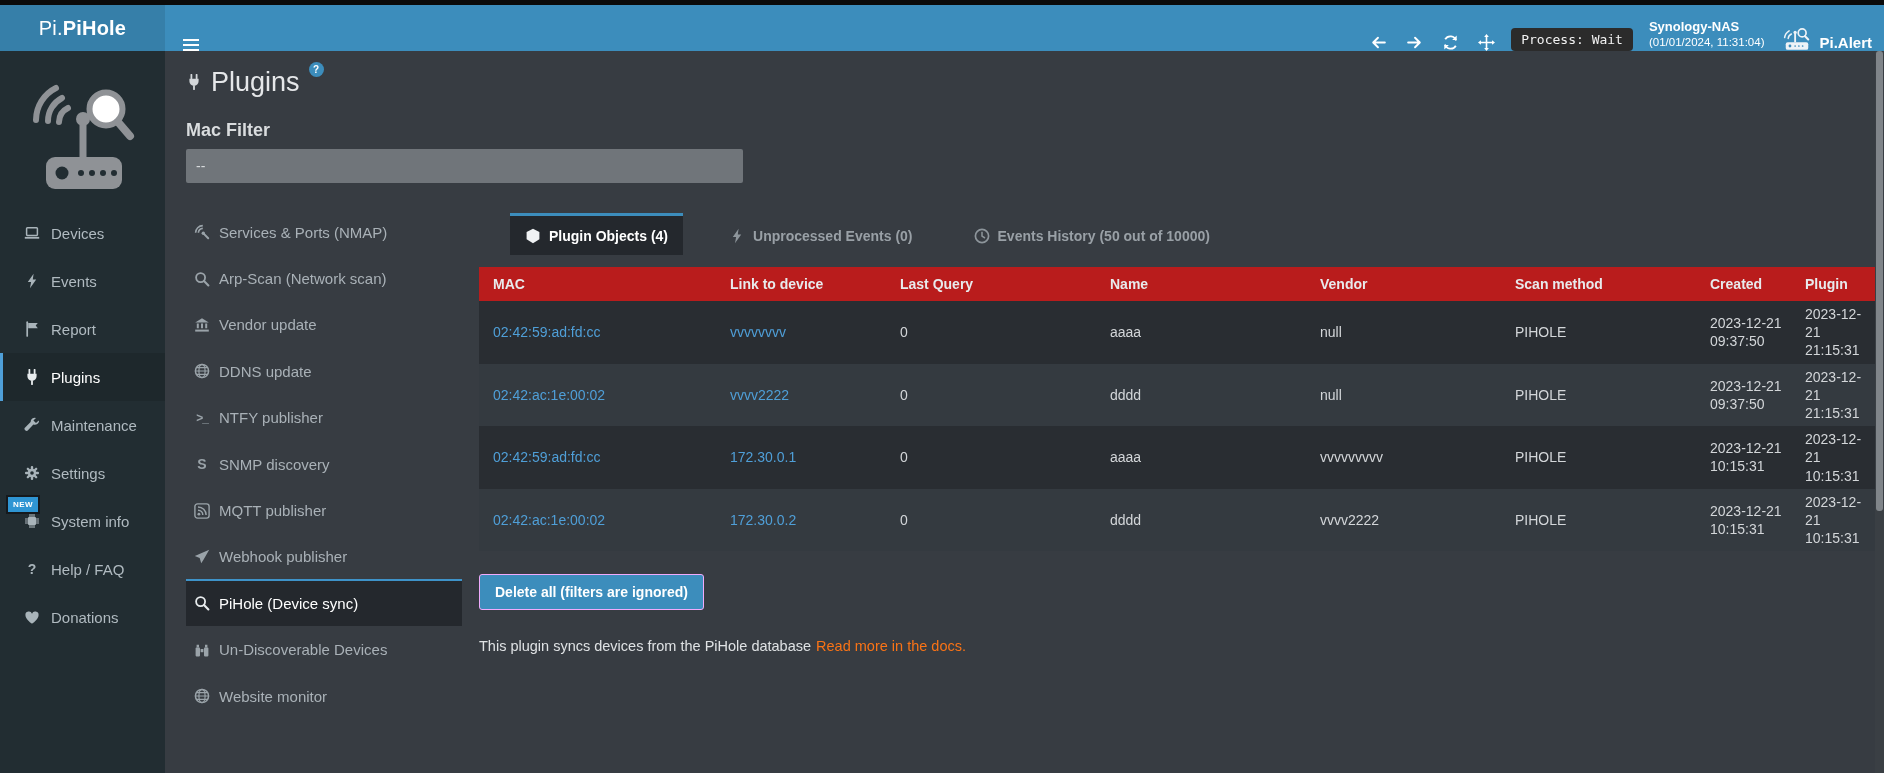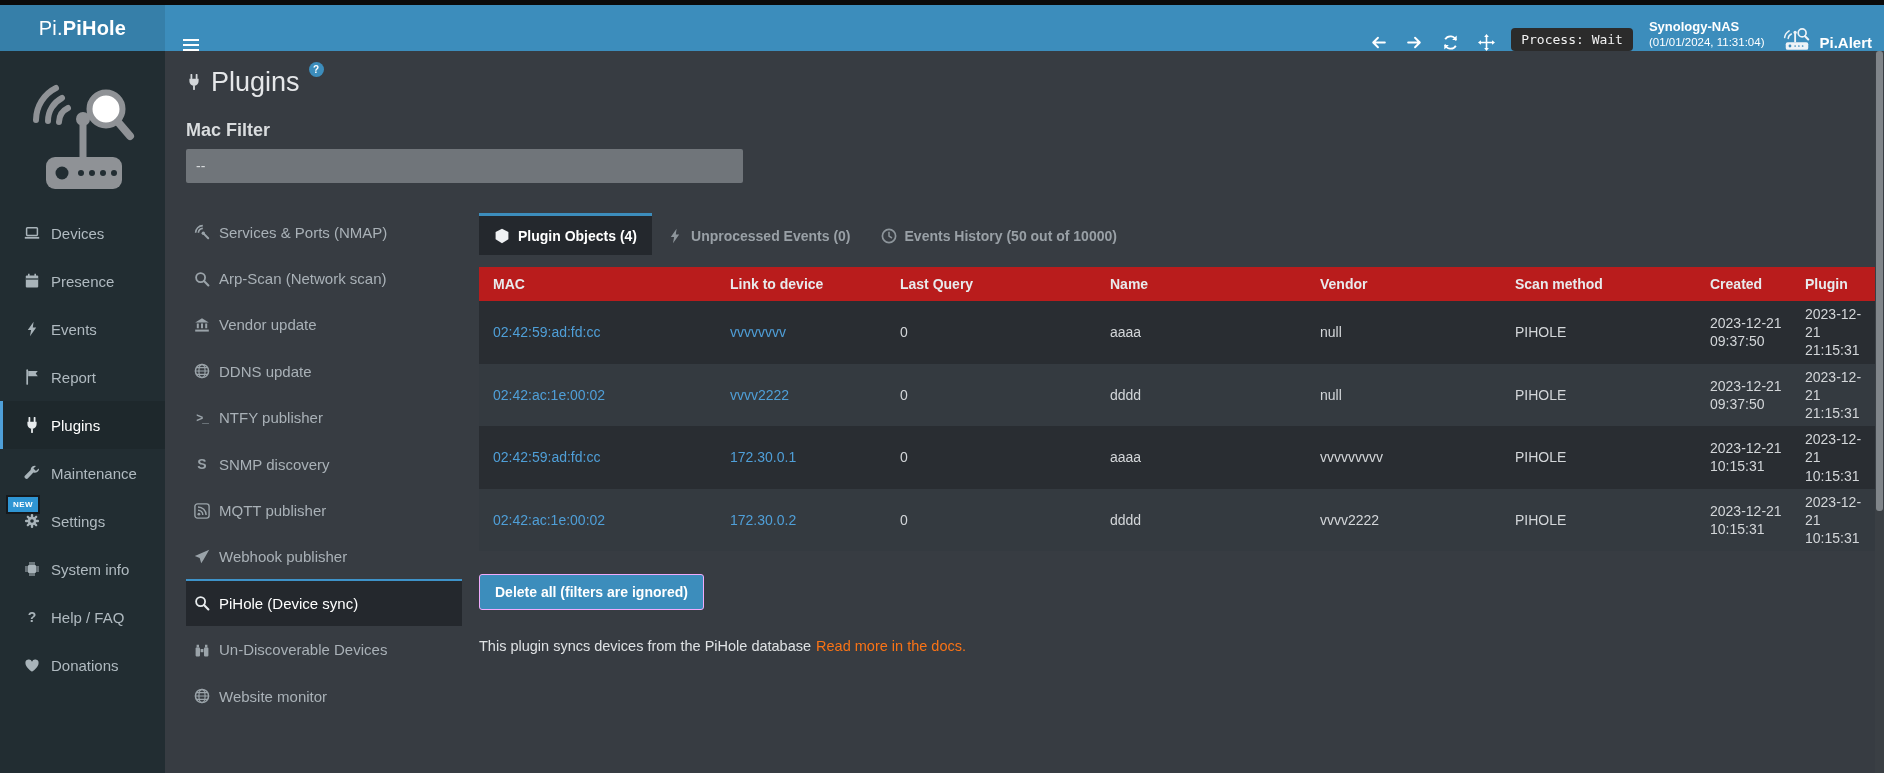--- a/index.html
+++ b/index.html
@@ -51,21 +51,21 @@
   
   .plugin-nav { width:276px; flex:0 0 276px; }
   .pnav-item { height:46.4px; display:flex; align-items:center; gap:9px; padding-left:8px; font-size:15px; color:#a9b1b7; cursor:pointer; border-top:2px solid transparent; }
   .pnav-item .icon { color:#9aa3a9; }
   .pnav-item.active { background:#24282d; border-top-color:#3e93c9; color:#fff; }
   .pnav-item.active .icon { color:#e8ecee; }
 
   
   .panel { flex:1; margin-left:17px; }
   .tabs { display:flex; margin-top:5px; }
-  .tab { height:42px; display:flex; align-items:center; gap:8px; padding:0 15px; font-size:14px; font-weight:600; color:#99a0a6; cursor:pointer; border-top:3px solid transparent; }
+  .tab { height:42px; display:flex; align-items:flex-start; gap:8px; padding:12px 15px; font-size:14px; font-weight:600; color:#99a0a6; cursor:pointer; border-top:3px solid transparent;margin-left:31px; }
   .tab .icon { color:#8d959b; }
   .tab.active { background:#24282d; border-top-color:var(--accent,#3c8dbc); color:#fff; }
   .tab.active .icon { color:#f0f2f4; }
 
   table.objects { margin-top:12px; border-collapse:collapse; table-layout:fixed; width:1401px; }
   table.objects th { height:34px; background:#b91c1c; text-align:left; font-size:14px; font-weight:700; color:#e8eaec; padding:0 6px 0 14px; }
   table.objects td { height:52px; font-size:14px; color:#d3d6d9; padding:4px 6px 4px 14px; vertical-align:middle; line-height:1.3; }
   tr.row-odd td { background:#292d32; }
   tr.row-even td { background:#343a40; }
   a.cell-link { color:#4f9fd8; text-decoration:none; cursor:pointer; }
@@ -177,30 +177,20 @@
       </div>
       <nav id="side-menu">
           <div class="side-item">
             <span class="icon">
               <svg viewBox="0 0 16 16" aria-hidden="true">
                 <rect x="2.6" y="2.8" width="10.8" height="7.6" rx="0.8" fill="none" stroke="currentColor" stroke-width="1.5"></rect>
                 <path d="M0.8 12.8h14.4" stroke="currentColor" stroke-width="1.8"></path>
               </svg>
             </span>
             <span>Devices</span>
-          </div>
-          <div class="side-item">
-            <span class="icon">
-              <svg viewBox="0 0 16 16" aria-hidden="true">
-                <path d="M4.8 0.8v2.6M11.2 0.8v2.6" stroke="currentColor" stroke-width="1.6"></path>
-                <rect x="1.8" y="2.6" width="12.4" height="12" rx="1" fill="currentColor"></rect>
-                <path d="M1.8 6h12.4" stroke="#222d32" stroke-width="1.2"></path>
-              </svg>
-            </span>
-            <span>Presence</span>
           </div>
           <div class="side-item">
             <span class="icon">
               <svg viewBox="0 0 16 16" aria-hidden="true">
                 <path d="M9.6 0.8L3.8 8.9h3.3L6 15.2l6.2-8.8H8.8z" fill="currentColor"></path>
               </svg>
             </span>
             <span>Events</span>
           </div>
           <div class="side-item">

